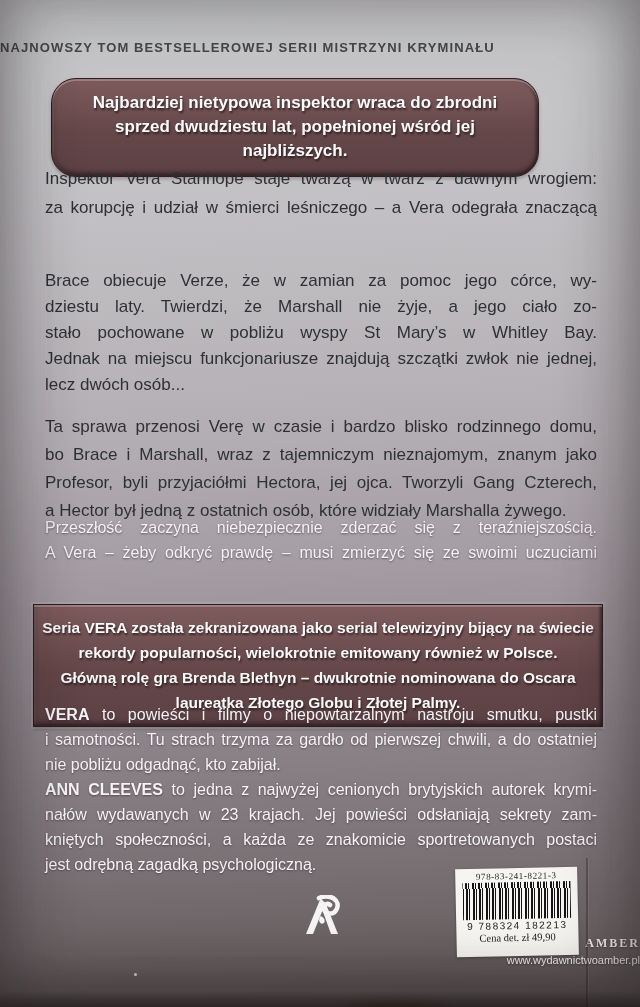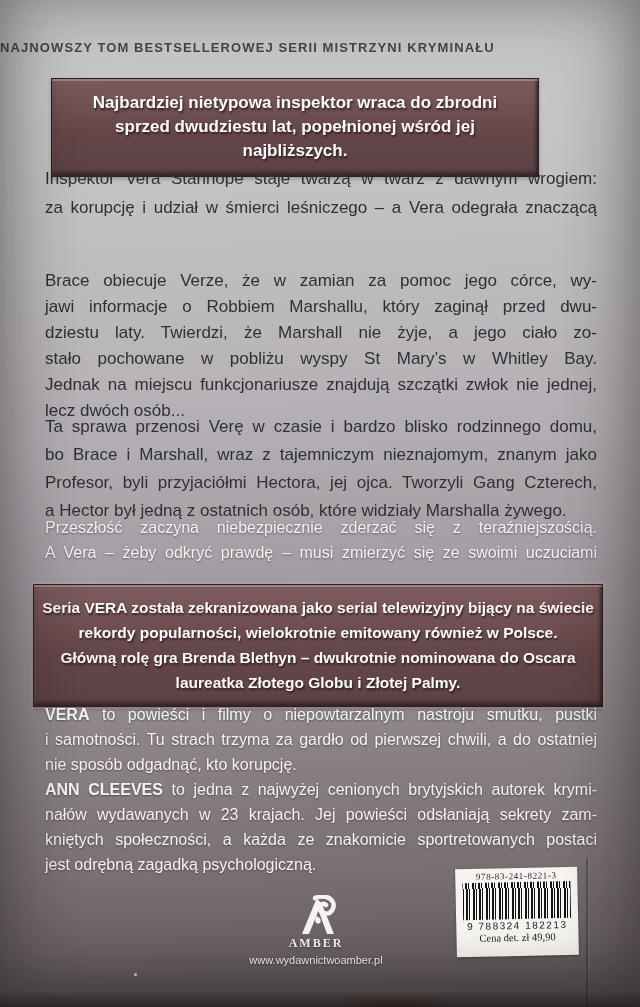--- a/index.html
+++ b/index.html
@@ -33,39 +33,39 @@
     background:linear-gradient(#7e5c5d,#654749 55%,#5c4144);
     border:1px solid #2e2022;
     box-shadow:inset 0 2px 0 rgba(255,240,235,.30),
                inset 0 -3px 5px rgba(18,10,12,.55),
                inset 2px 0 2px rgba(255,240,235,.12),
                inset -2px 0 3px rgba(18,10,12,.38),
                0 0 0 2px rgba(200,192,194,.28),
                0 2px 3px rgba(40,32,34,.35);
     color:#fbfafb;font-weight:700;text-shadow:1px 1.5px 2px rgba(22,12,15,.65);}
   .banner1{left:51px;top:78px;width:488px;padding:12px 10px 13px;
-    font-size:17px;line-height:24px;}
-  .banner2{left:33px;top:584px;width:570px;padding:10px 6px 11px;
+    font-size:17px;line-height:24px;border-radius:25px;}
+  .banner2{left:33px;top:604px;width:570px;padding:10px 6px 11px;
     font-size:15.5px;line-height:25px;}
 
   .p-block{position:absolute;left:45px;width:552px;}
   .p-dark{color:#2e3134;font-size:17px;}
   .p-light{color:#f5f3f5;font-size:16px;text-shadow:0 1px 2px rgba(52,42,52,.6);}
   .p1{top:164px;line-height:29px;}
   .p2{top:268px;line-height:26px;}
   .p3{top:413px;line-height:28px;}
   .p4{top:515px;line-height:25px;}
   .p5{top:702px;line-height:25px;}
   .p6{top:777px;line-height:25px;}
   .lines.justify .line{text-align:justify;text-align-last:justify;}
   .lines.justify .line.last{text-align-last:left;}
   .lines.center .line{text-align:center;}
   .line b{font-weight:700;}
 
-  .footer{position:absolute;left:0;right:8px;top:895px;text-align:center;color:#f5f3f4;}
+  .footer{position:absolute;left:0;right:0;top:895px;text-align:right;color:#f5f3f4;}
   .logo-glyph{display:block;margin:0 auto;}
   .publisher{font-family:"Liberation Serif",serif;font-weight:700;font-size:12px;
     letter-spacing:2px;margin-top:1px;text-shadow:0 1px 2px rgba(40,32,40,.6);}
   .website{font-weight:400;font-size:11px;margin-top:3px;
     text-shadow:0 1px 2px rgba(40,32,40,.6);}
 
   .barcode{position:absolute;left:456px;top:868px;width:122px;height:88px;
     box-sizing:border-box;background:#f6f5f1;padding:3px 4px 2px;text-align:center;
     color:#1d1d1f;transform:rotate(-1.2deg);box-shadow:0 1px 3px rgba(0,0,0,.35);}
   .bc-isbn{font-family:"Liberation Serif",serif;font-size:9px;letter-spacing:.6px;
@@ -93,21 +93,20 @@
         <div class="line last">sprzed dwudziestu lat, popełnionej wśród jej najbliższych.</div>
       </div>
   </div>
 
   <div class="p-block p-dark p1 lines justify">
       <div class="line">Inspektor Vera Stanhope staje twarzą w twarz z dawnym wrogiem:</div>
       <div class="line">za korupcję i udział w śmierci leśniczego – a Vera odegrała znaczącą</div>
     </div>
   <div class="p-block p-dark p2 lines justify">
       <div class="line">Brace obiecuje Verze, że w zamian za pomoc jego córce, wy-</div>
-      <div class="line">jawi informacje o Robbiem Marshallu, który zaginął przed dwu-</div>
       <div class="line">dziestu laty. Twierdzi, że Marshall nie żyje, a jego ciało zo-</div>
       <div class="line">stało pochowane w pobliżu wyspy St Mary’s w Whitley Bay.</div>
       <div class="line">Jednak na miejscu funkcjonariusze znajdują szczątki zwłok nie jednej,</div>
       <div class="line last">lecz dwóch osób...</div>
     </div>
   <div class="p-block p-dark p3 lines justify">
       <div class="line">Ta sprawa przenosi Verę w czasie i bardzo blisko rodzinnego domu,</div>
       <div class="line">bo Brace i Marshall, wraz z tajemniczym nieznajomym, znanym jako</div>
       <div class="line">Profesor, byli przyjaciółmi Hectora, jej ojca. Tworzyli Gang Czterech,</div>
       <div class="line last">a Hector był jedną z ostatnich osób, które widziały Marshalla żywego.</div>
@@ -122,21 +121,21 @@
         <div class="line">Seria VERA została zekranizowana jako serial telewizyjny bijący na świecie</div>
         <div class="line">rekordy popularności, wielokrotnie emitowany również w Polsce.</div>
         <div class="line">Główną rolę gra Brenda Blethyn – dwukrotnie nominowana do Oscara</div>
         <div class="line last">laureatka Złotego Globu i Złotej Palmy.</div>
       </div>
   </div>
 
   <div class="p-block p-light p5 lines justify">
       <div class="line"><b>VERA</b> to powieści i filmy o niepowtarzalnym nastroju smutku, pustki</div>
       <div class="line">i samotności. Tu strach trzyma za gardło od pierwszej chwili, a do ostatniej</div>
-      <div class="line last">nie sposób odgadnąć, kto korupcję.</div>
+      <div class="line last">nie pobliżu odgadnąć, kto zabijał.</div>
     </div>
   <div class="p-block p-light p6 lines justify">
       <div class="line"><b>ANN CLEEVES</b> to jedna z najwyżej cenionych brytyjskich autorek krymi-</div>
       <div class="line">nałów wydawanych w 23 krajach. Jej powieści odsłaniają sekrety zam-</div>
       <div class="line">kniętych społeczności, a każda ze znakomicie sportretowanych postaci</div>
       <div class="line last">jest odrębną zagadką psychologiczną.</div>
     </div>
 
   <div class="footer">
     <svg class="logo-glyph" width="44" height="40" viewBox="0 0 44 40" aria-hidden="true">

